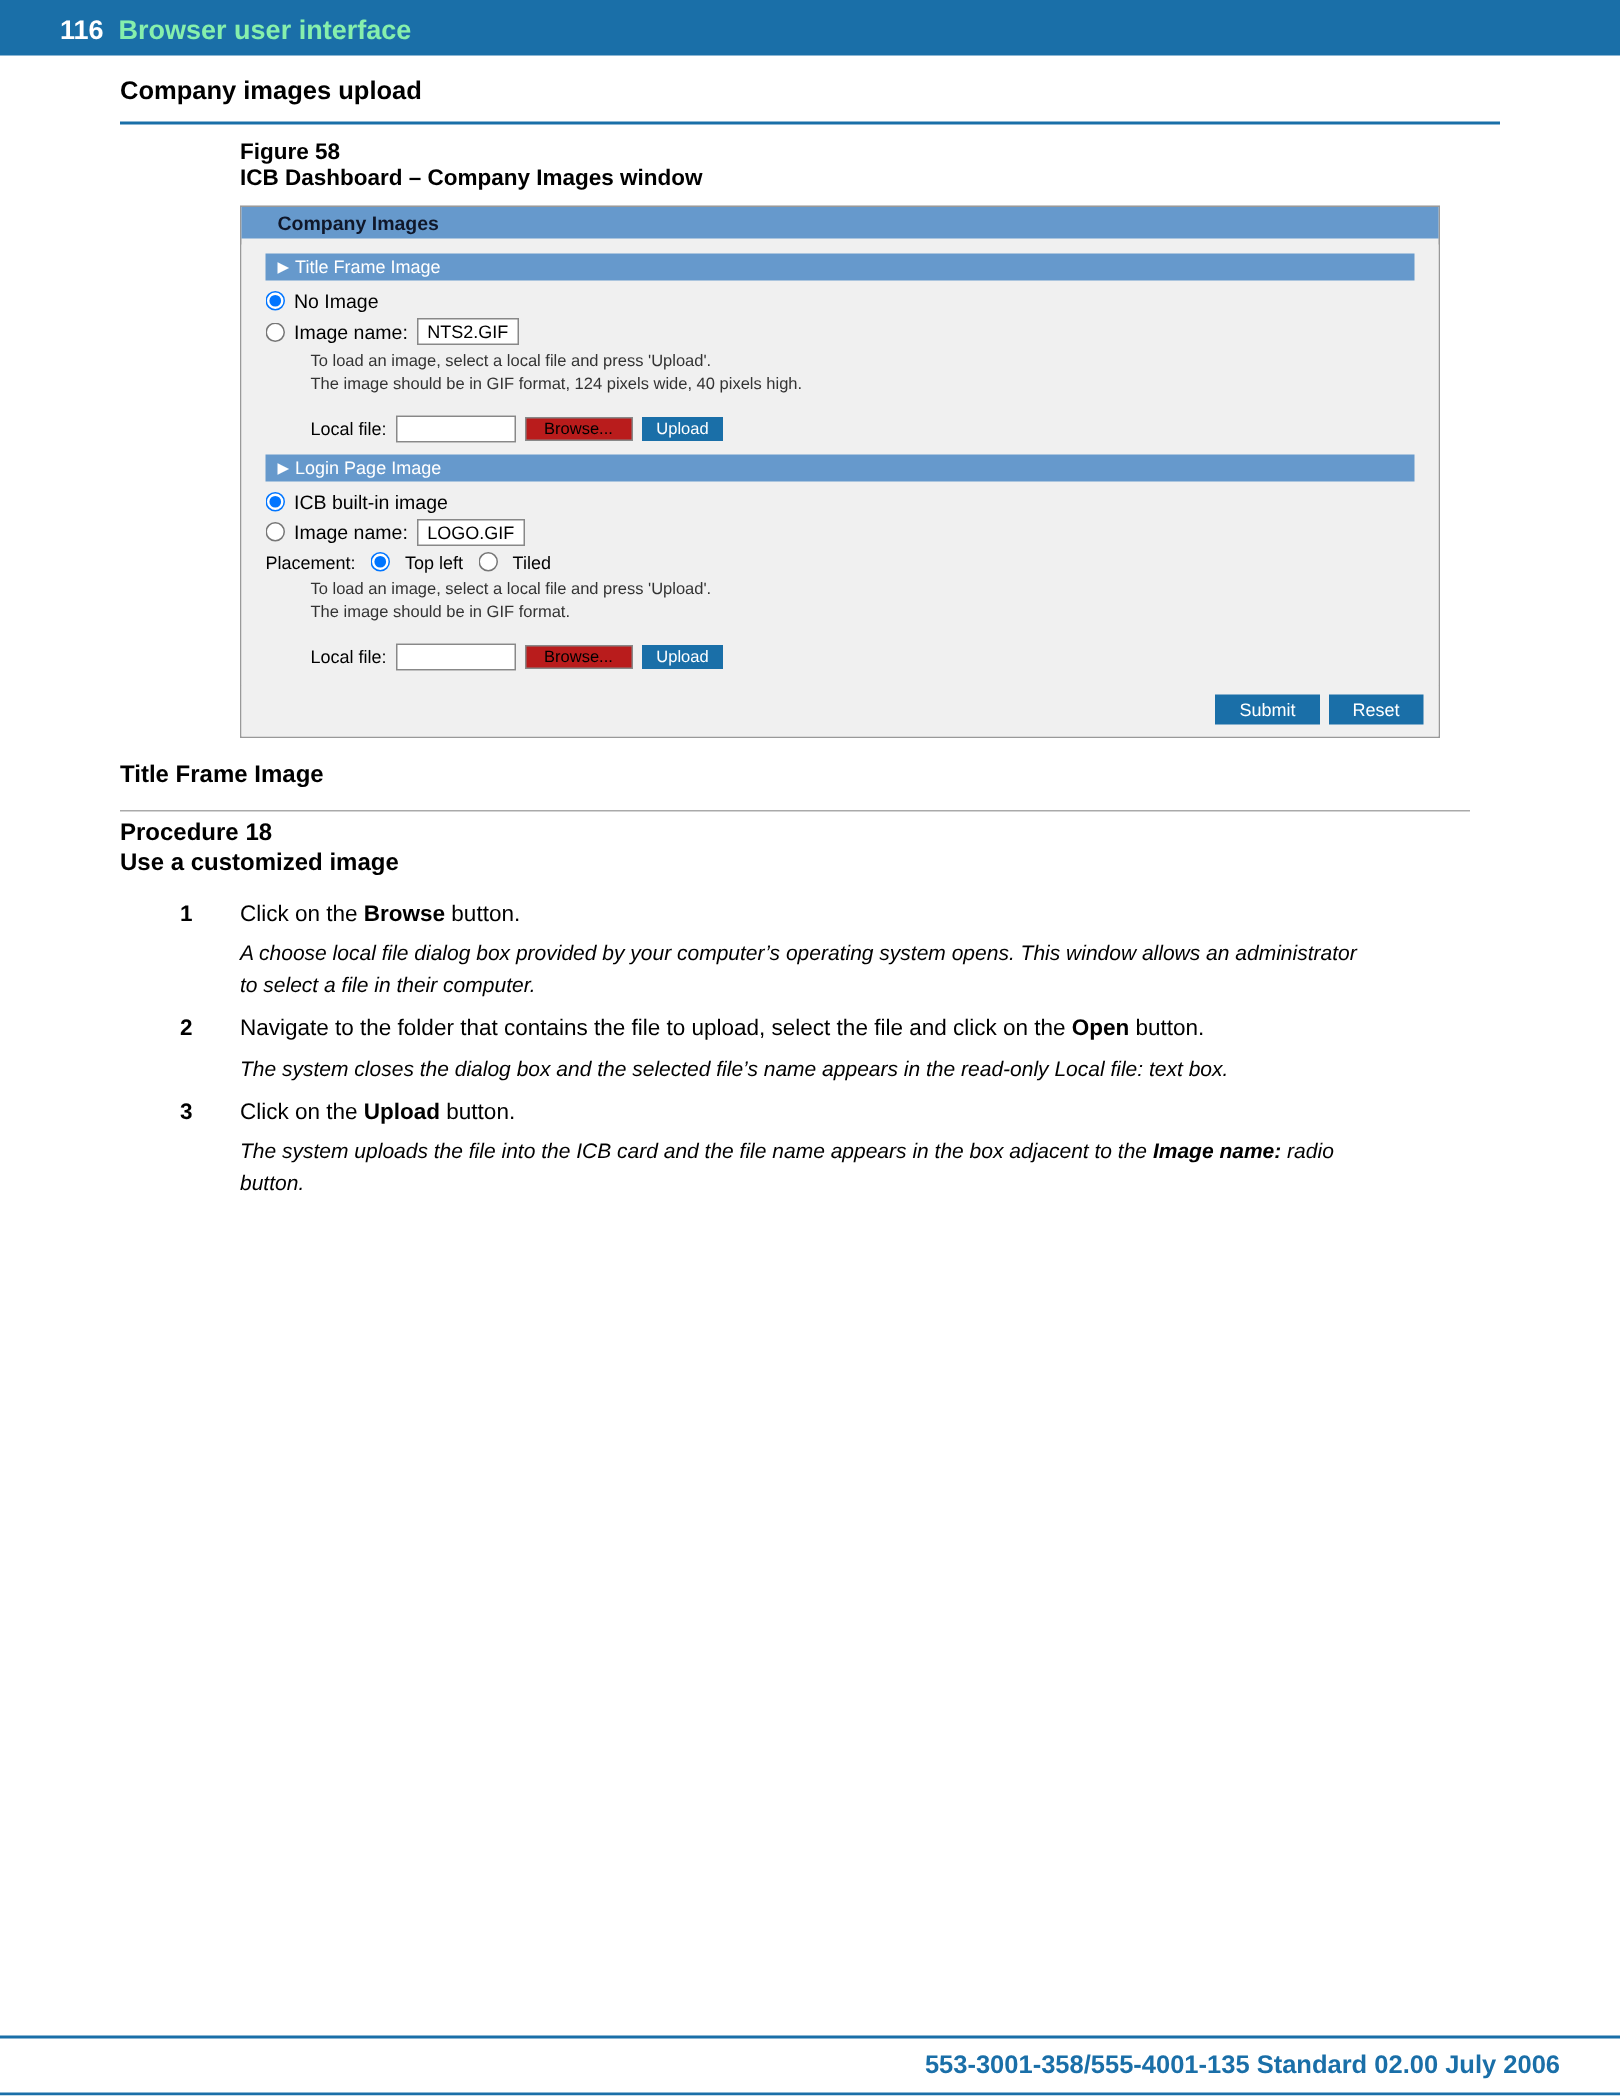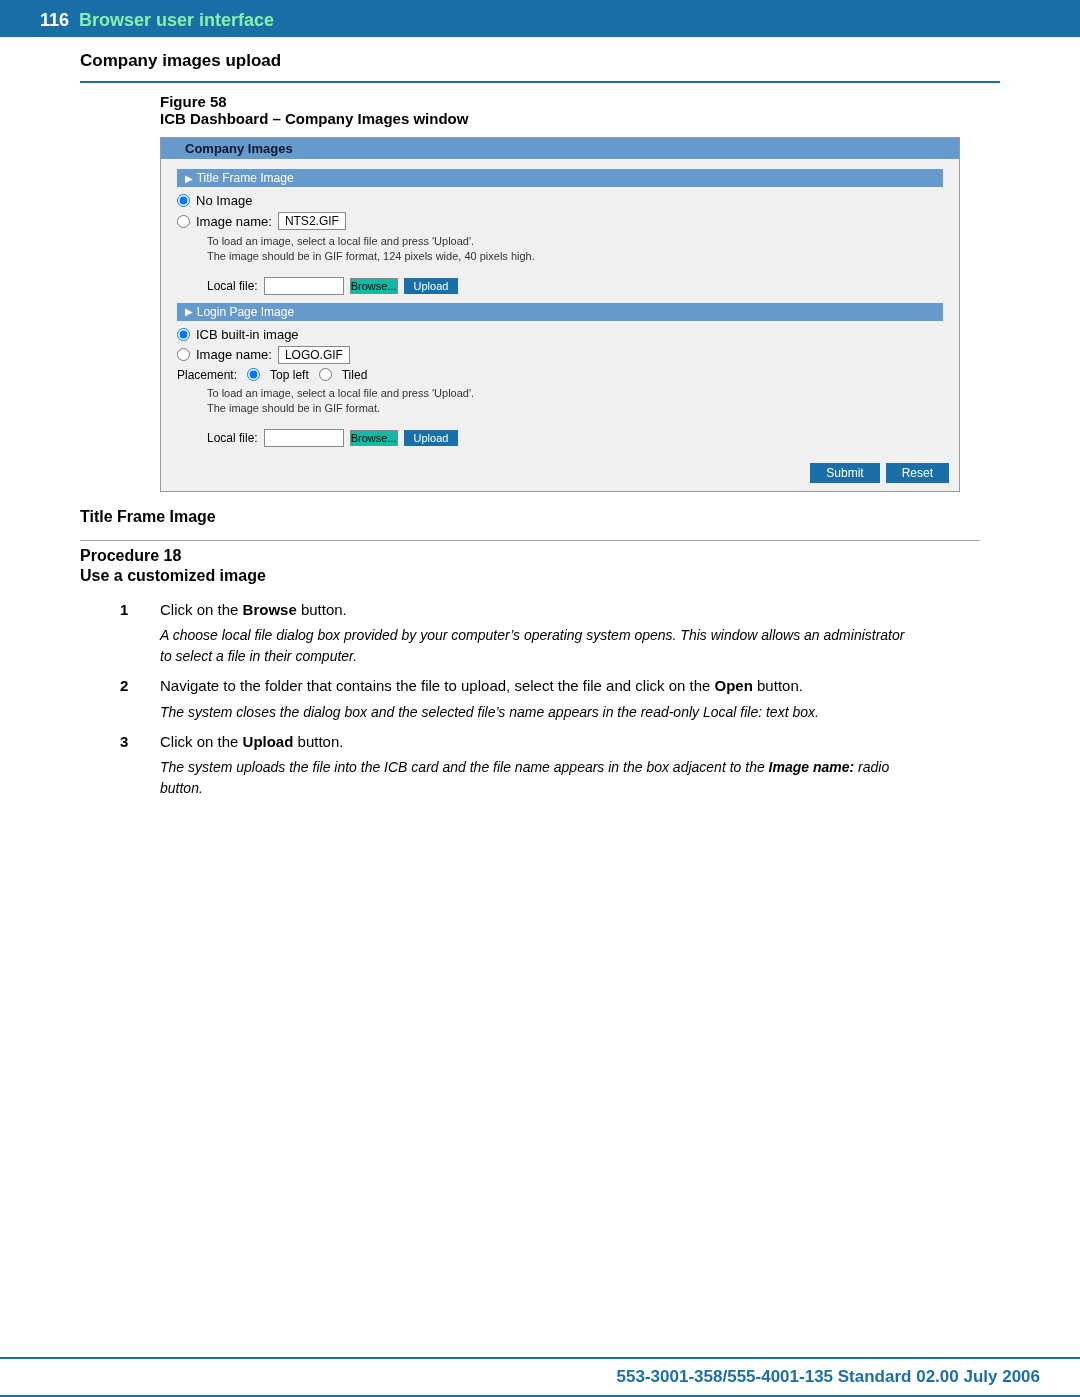--- a/index.html
+++ b/index.html
@@ -144,24 +144,24 @@
       margin-top: 12px;
       font-size: 12px;
     }
     .local-file-input {
       background: #fff;
       border: 1px solid #888;
       width: 80px;
       height: 18px;
     }
     .browse-btn {
-      background: #14b8a6;
+      background: #b91c1c;
       border: 1px solid #888;
       font-size: 11px;
-      padding: 1px 0;
+      padding: 1px 12px;
       cursor: pointer;
     }
     .upload-btn {
       background: #1a6fa8;
       color: #fff;
       border: none;
       font-size: 11px;
       padding: 2px 10px;
       cursor: pointer;
     }

